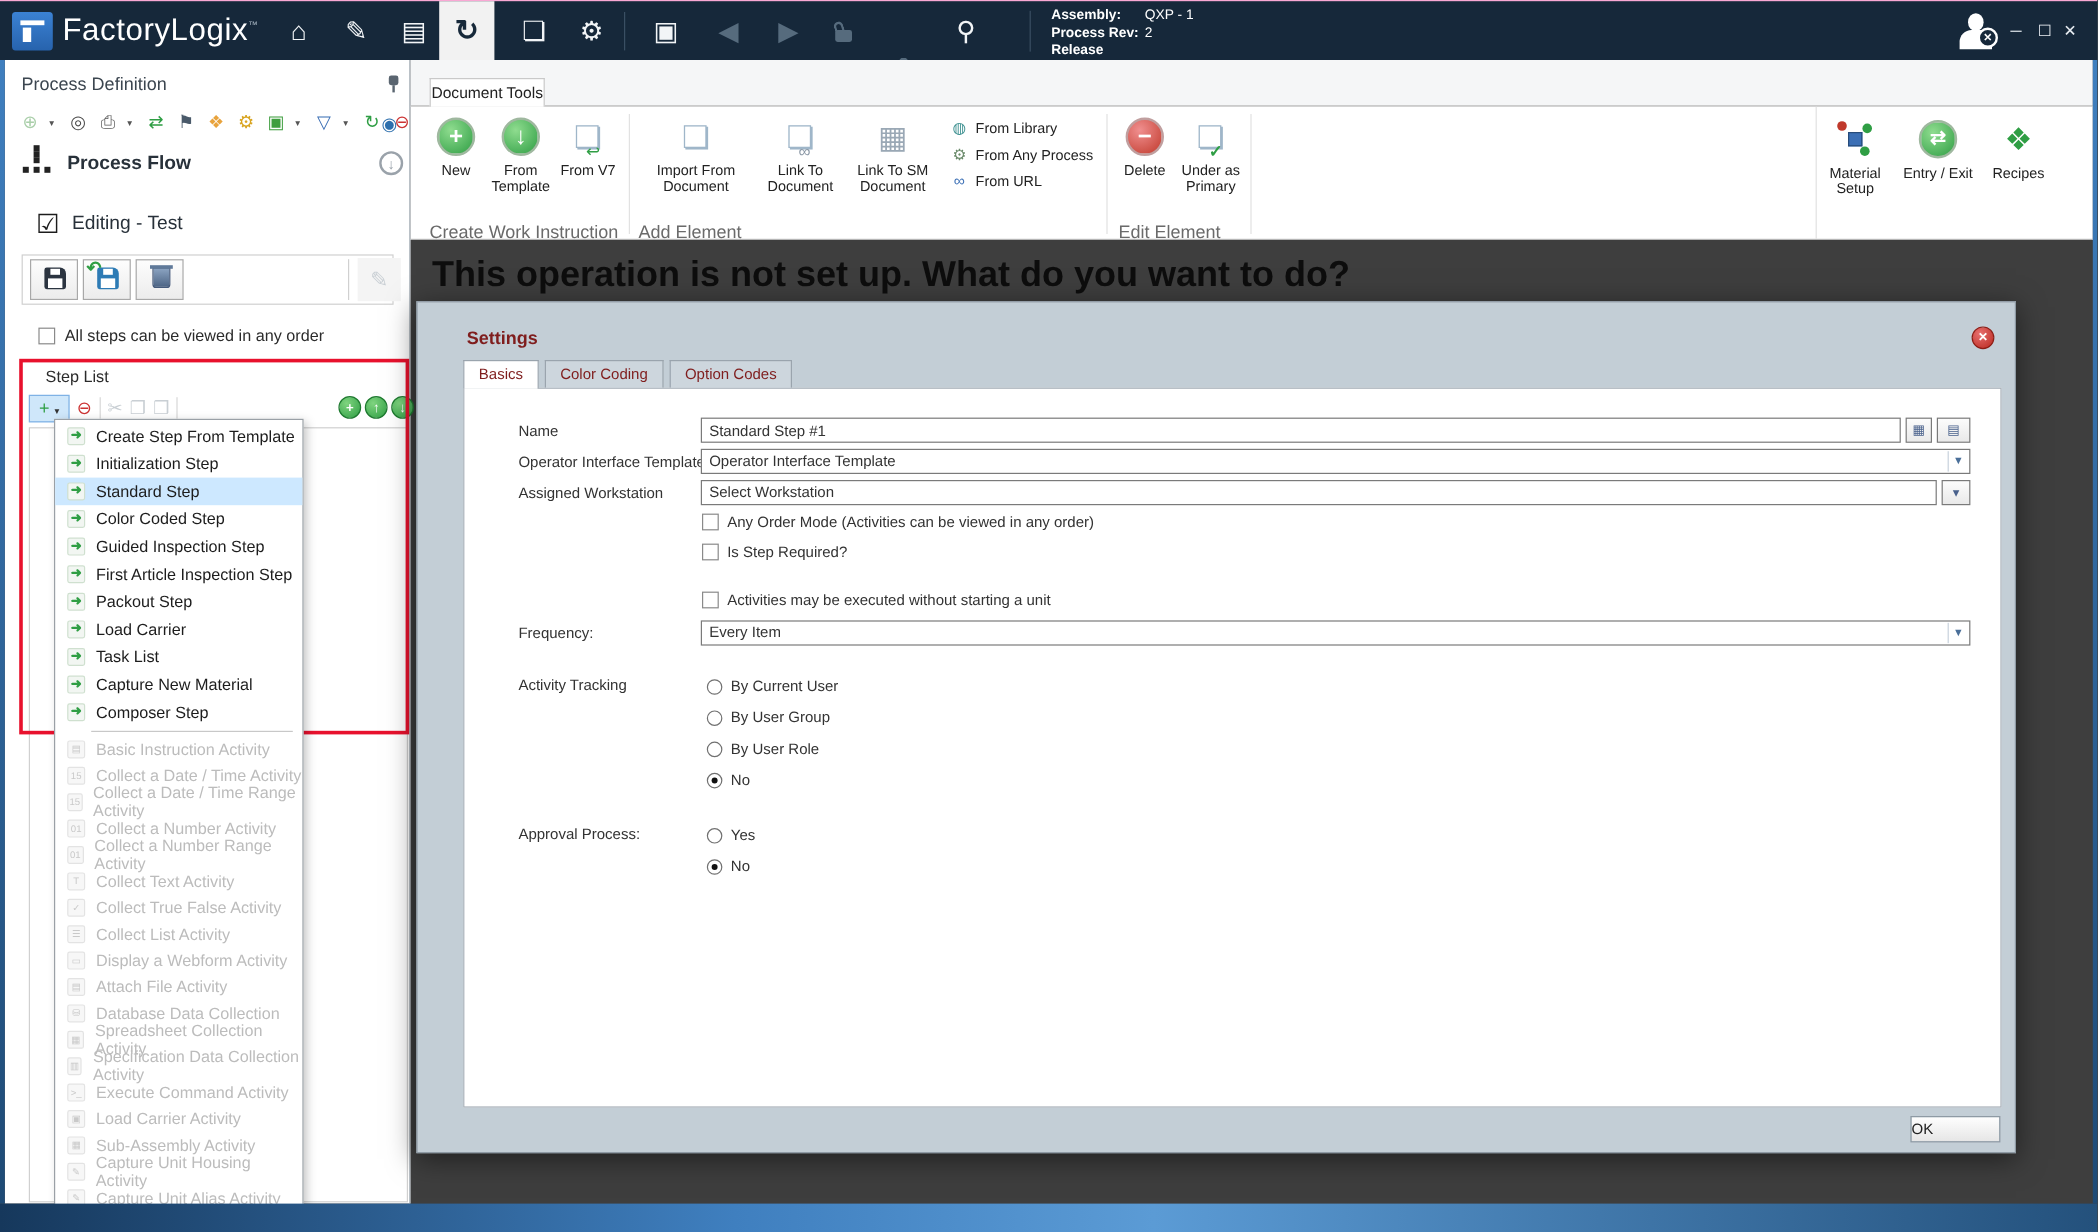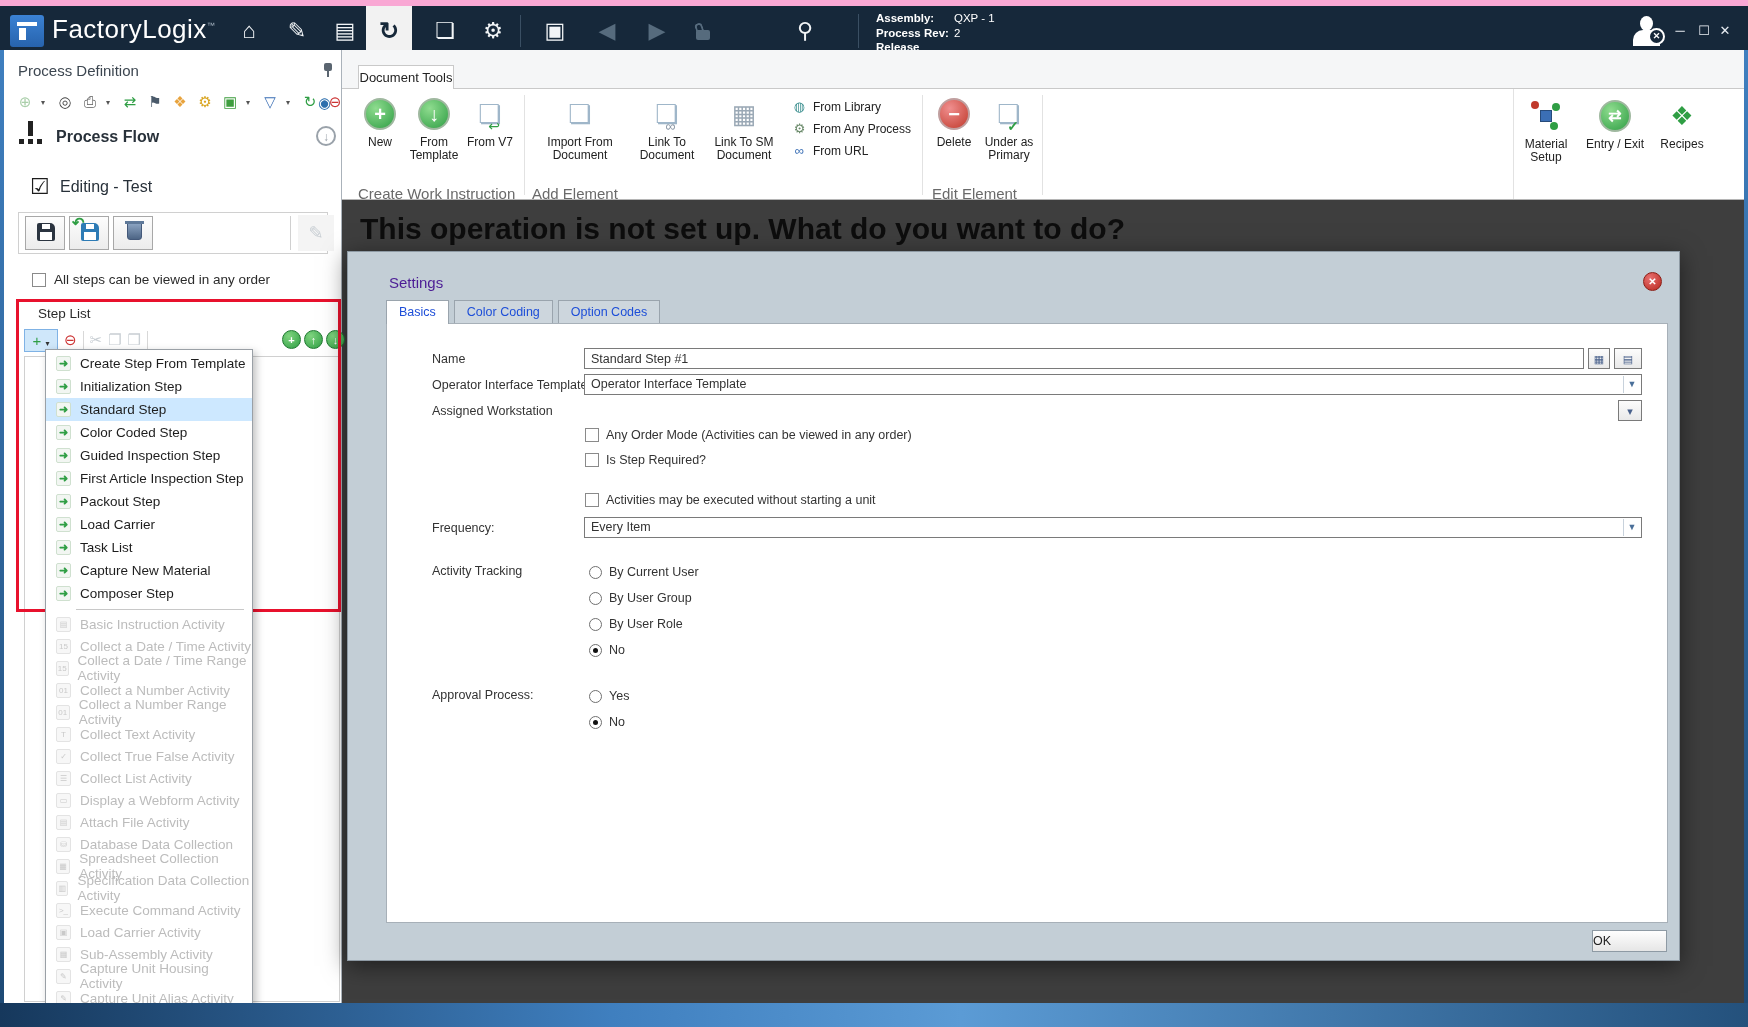--- a/index.html
+++ b/index.html
@@ -2,21 +2,21 @@
 <html><head>
 <meta charset="utf-8">
 <style>
   * { margin:0; padding:0; box-sizing:border-box; }
   html,body { width:1748px; height:1027px; overflow:hidden; background:#203040;
               font-family:"Liberation Sans", sans-serif; }
   .abs { position:absolute; }
   #window { position:relative; width:1748px; height:1027px; background:#3e3e3e; overflow:hidden; }
 
   
-  #titlebar { left:0; top:0; width:1748px; height:50px; background:#16283a; border-top:6px solid #f9a8d4; }
+  #titlebar { left:0; top:0; width:1748px; height:50px; background:#16283a; border-top:1px solid #f9a8d4; }
   .edge { width:4px; top:50px; height:953px; background:linear-gradient(180deg,#3f7fbf,#1e4a75); z-index:40;}
   #edge-l { left:0; } #edge-r { left:1744px; }
   #bottombar { left:0; top:1003px; width:1748px; height:24px;
       background:linear-gradient(90deg,#16385c,#3f7fbf 35%,#5b9bd5 55%,#24517c); z-index:30; }
 
   #logo { left:10px; top:9px; width:34px; height:32px; background:linear-gradient(180deg,#3b82d4,#2763ad); border-radius:3px; }
   #logo:before { content:""; position:absolute; left:7px; top:7px; width:20px; height:4px; background:#fff; }
   #logo:after  { content:""; position:absolute; left:9px; top:13px; width:7px; height:12px; background:#fff; }
   #wordmark { left:52px; top:8px; color:#fff; font-size:26px; font-weight:400; letter-spacing:.5px; }
   #wordmark sup { font-size:8px; color:#aab8c4; }
@@ -121,27 +121,27 @@
   #ms-ico .d1 { left:0; top:0; background:#c0392b; }
   #ms-ico .d2 { left:21px; top:2px; background:#2f9e44; }
   #ms-ico .d3 { left:19px; top:21px; background:#2f9e44; }
 
   
   #heading { left:360px; top:212px; width:1100px; font-size:30px; font-weight:bold; color:#0d0d0d; z-index:2; }
 
   
   #dialog { left:347px; top:251px; width:1333px; height:710px; background:#c3ced6; border:1px solid #8e9aa4;
       box-shadow:0 5px 22px rgba(0,0,0,.5); z-index:20; }
-  #dlg-title { left:41px; top:22px; font-size:15px; color:#4c1d95; }
+  #dlg-title { left:41px; top:22px; font-size:15px; color:#7f1d1d;font-weight:bold; }
   #dlg-close { left:1295px; top:20px; width:19px; height:19px; border-radius:50%;
       background:radial-gradient(circle at 35% 30%,#e87070,#b8271d); border:1px solid #8c1d15;
       color:#fff; font-size:10px; line-height:17px; text-align:center; font-weight:bold;}
   #dlg-tabs { left:38px; top:48px; display:flex; gap:5px; z-index:2;}
   .dtab { height:23px; padding:0 12px; border:1px solid #9aa4ad; border-bottom:none; background:#cdd6dd;
-      font-size:12.5px; color:#1d4ed8; line-height:22px; }
+      font-size:12.5px; color:#7f1d1d; line-height:22px; }
   .dtab.active { background:#fff; height:24px; }
   #dlg-panel { left:38px; top:71px; width:1282px; height:600px; background:#fff; border:1px solid #a7b0b8; }
 
   .f-label { font-size:12.5px; color:#333; }
   .f-input { border:1px solid #7a7a7a; background:#fff; font-size:12.5px; color:#333; padding:0 6px; height:21px; }
   .combo { border:1px solid #7a7a7a; background:#fff; height:21px; font-size:12.5px; color:#333; line-height:19px; padding-left:6px; }
   .combo .chev { position:absolute; right:1px; top:1px; width:17px; height:17px; border-left:1px solid #c8d2dc;
       color:#4a6f99; font-size:9px; line-height:17px; text-align:center; }
   .sq-btn { width:22px; height:21px; border:1px solid #7a7a7a; background:linear-gradient(180deg,#fcfcfc,#e9e9e9);
       font-size:11px; color:#49618c; text-align:center; line-height:20px; }
@@ -537,20 +537,21 @@
       <input class="f-input abs" style="left: 197px; top: 24px; width: 1000px;" value="Standard Step #1">
       <div class="sq-btn abs" style="left:1201px;top:24px">▦</div>
       <div class="sq-btn abs" style="left:1227px;top:24px;width:28px">▤</div>
 
       <div class="f-label abs" style="left:45px;top:54px">Operator Interface Template</div>
       <div class="combo abs" style="left:197px;top:50px;width:1058px">
         <span>Operator Interface Template</span><span class="chev">▼</span>
       </div>
 
       <div class="f-label abs" style="left:45px;top:80px">Assigned Workstation</div>
+      <div class="combo abs" style="left:197px;top:76px;width:1030px"><span>Select Workstation</span></div>
       <div class="sq-btn abs" style="left:1231px;top:76px;width:24px">▾</div>
 
       <div class="cb-row abs" style="left:198px;top:104px">
         <span class="cb"></span>
         <span class="t">Any Order Mode (Activities can be viewed in any order)</span>
       </div>
       <div class="cb-row abs" style="left:198px;top:129px">
         <span class="cb"></span>
         <span class="t">Is Step Required?</span>
       </div>

